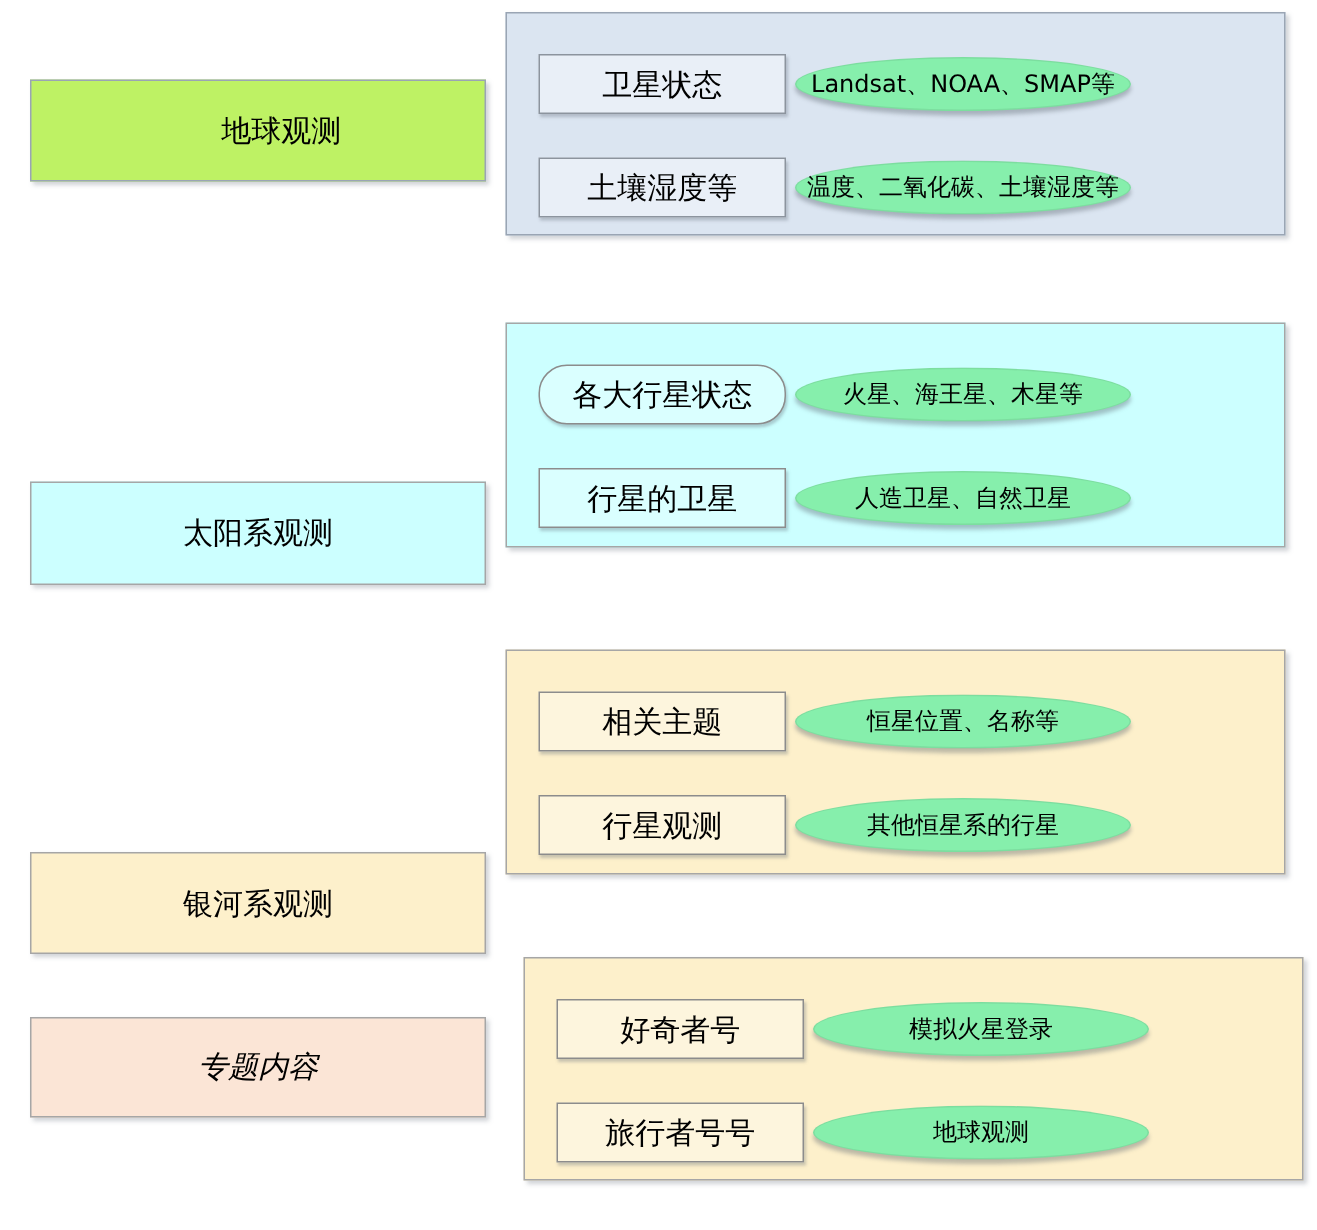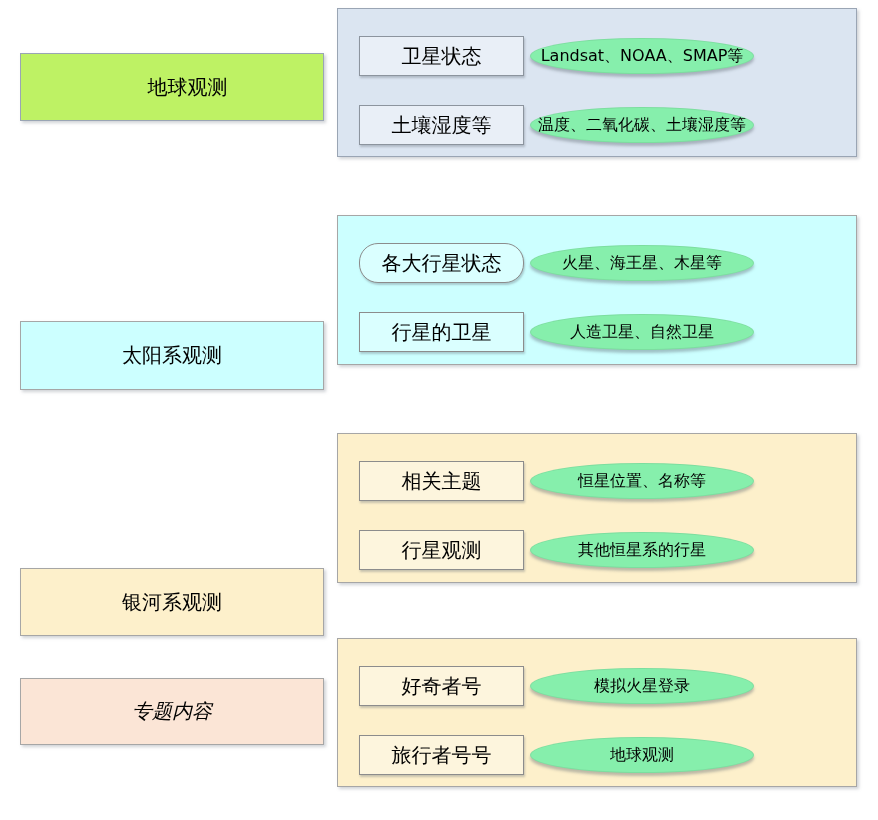--- a/index.html
+++ b/index.html
@@ -156,21 +156,21 @@
       </div>
       <div class="ellipse">
         <span>其他恒星系的行星</span>
       </div>
     </div>
   </div>
 
   <div class="label-box s4" style="background-color: rgb(251, 229, 214); border-color: rgb(166, 166, 166); font-style: italic;">
     <span>专题内容</span>
   </div>
-  <div class="group s4" style="background-color: rgb(253, 240, 203); border-color: rgb(166, 166, 166);">
+  <div class="group s4" style="background-color: rgb(253, 240, 203); border-color: rgb(166, 166, 166); margin-left: 12px;">
     <div class="row r1">
       <div class="item-box" style="background-color: rgb(253, 245, 221); border-color: rgb(140, 140, 140);">
         <span>好奇者号</span>
       </div>
       <div class="ellipse">
         <span>模拟火星登录</span>
       </div>
     </div>
     <div class="row r2">
       <div class="item-box" style="background-color: rgb(253, 245, 221); border-color: rgb(140, 140, 140);">

